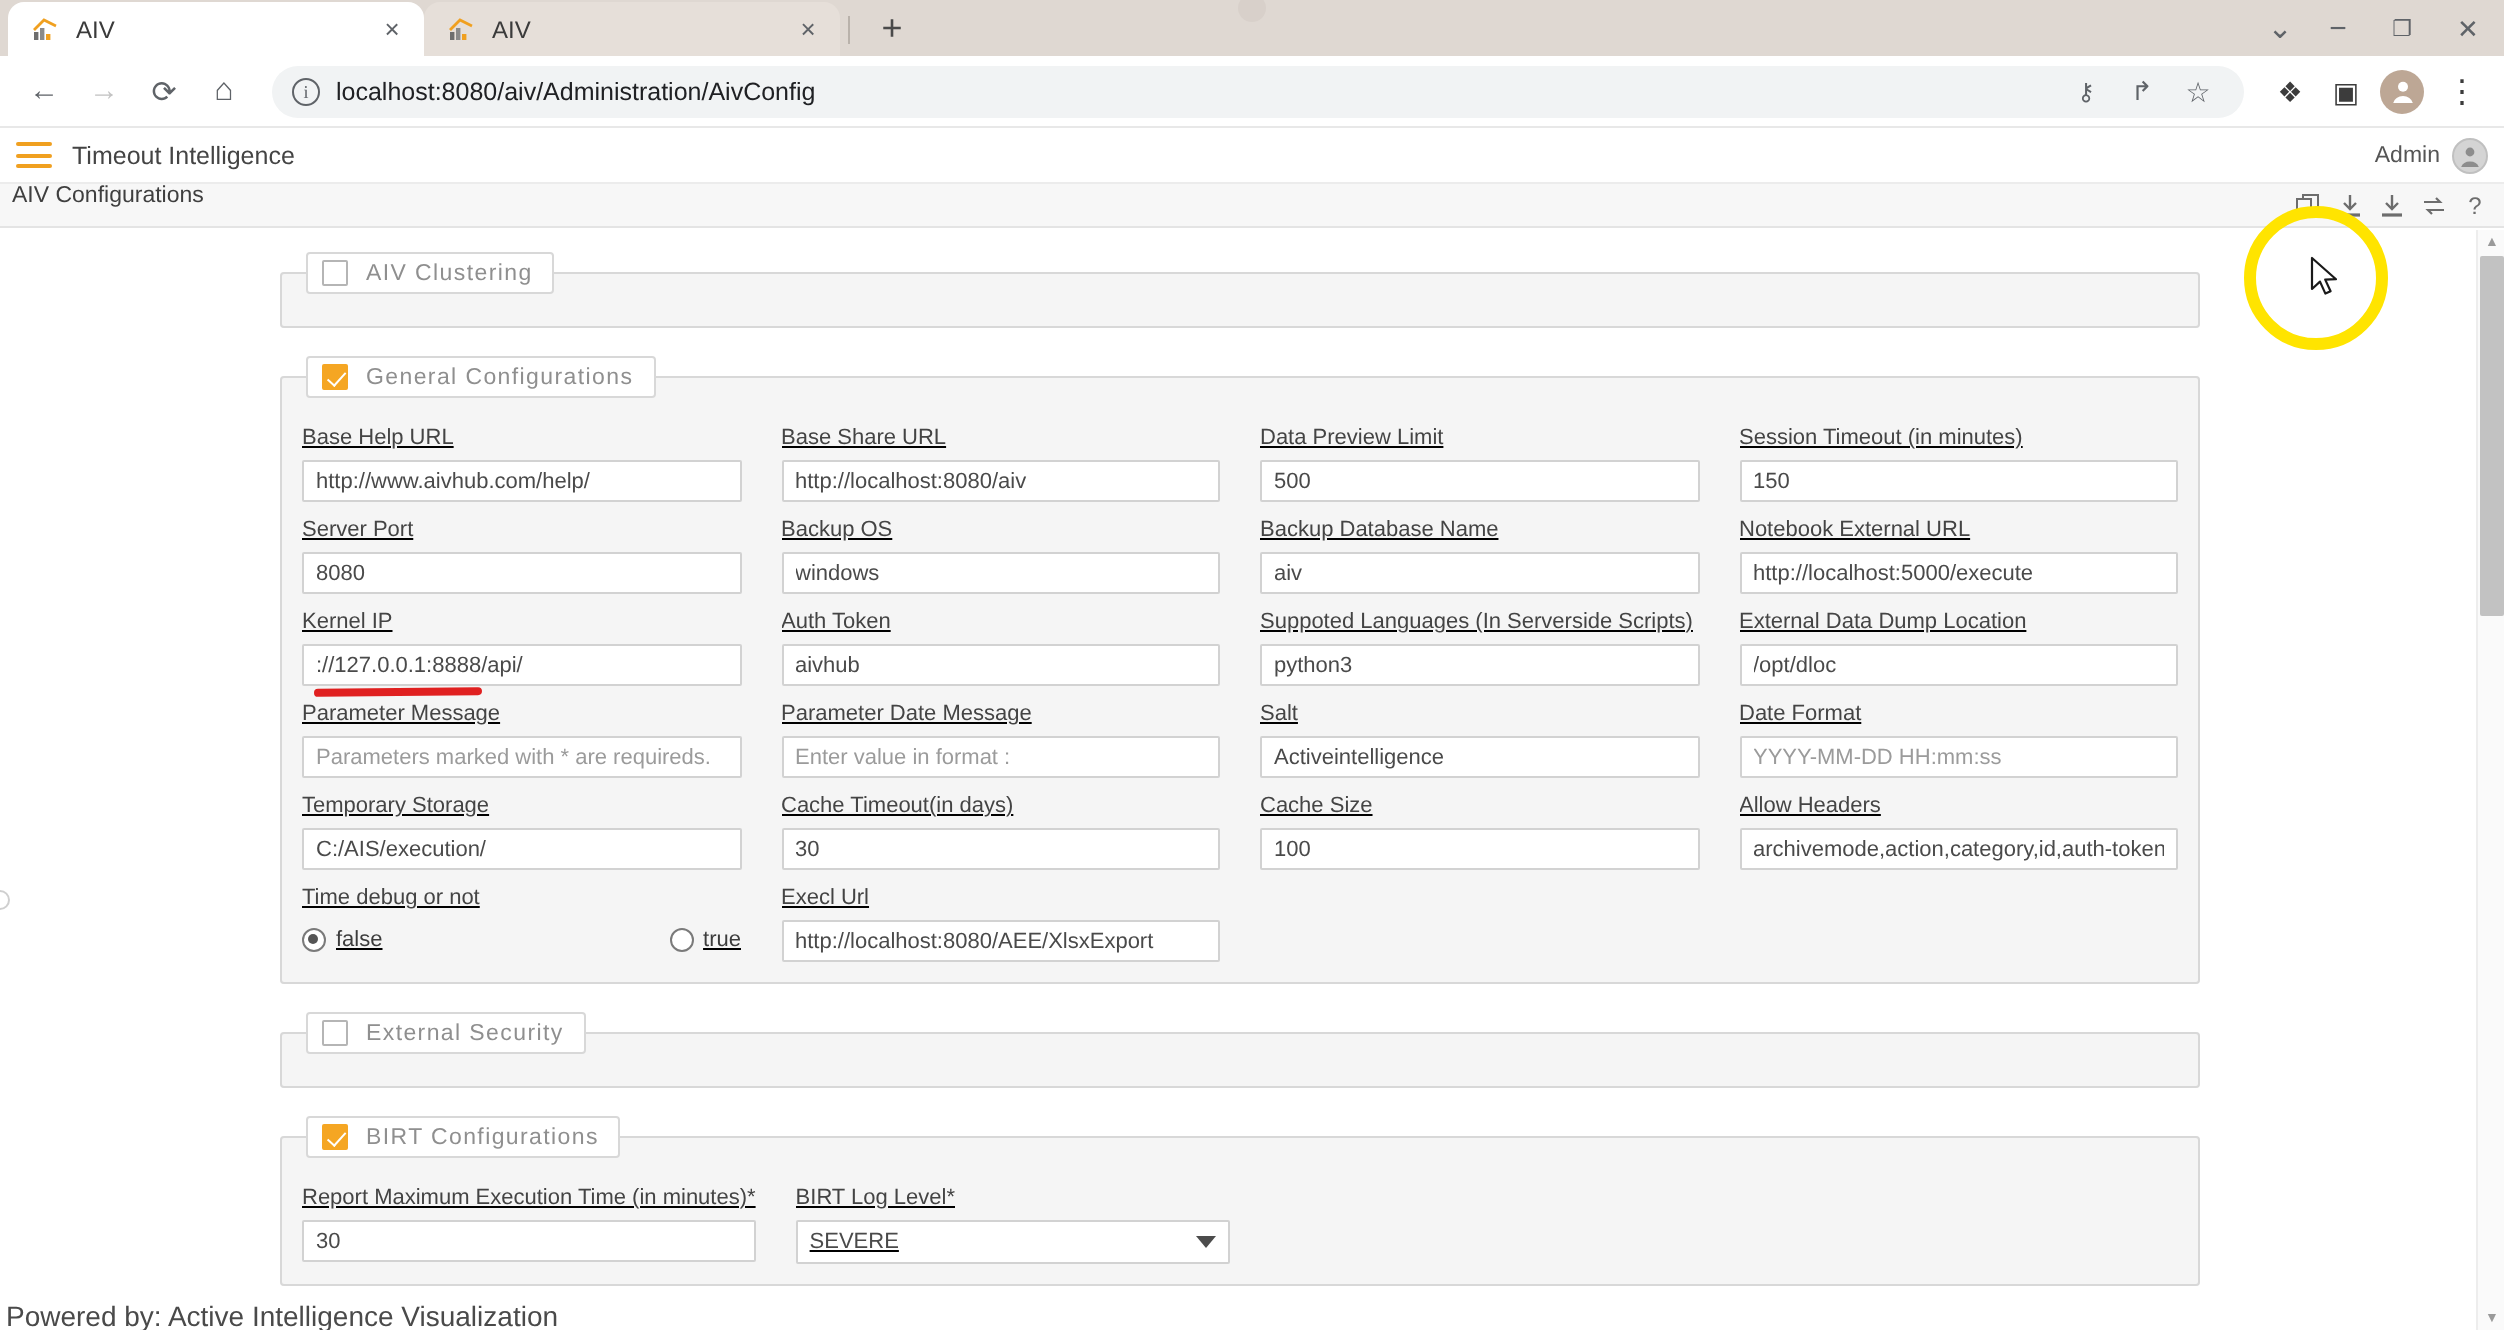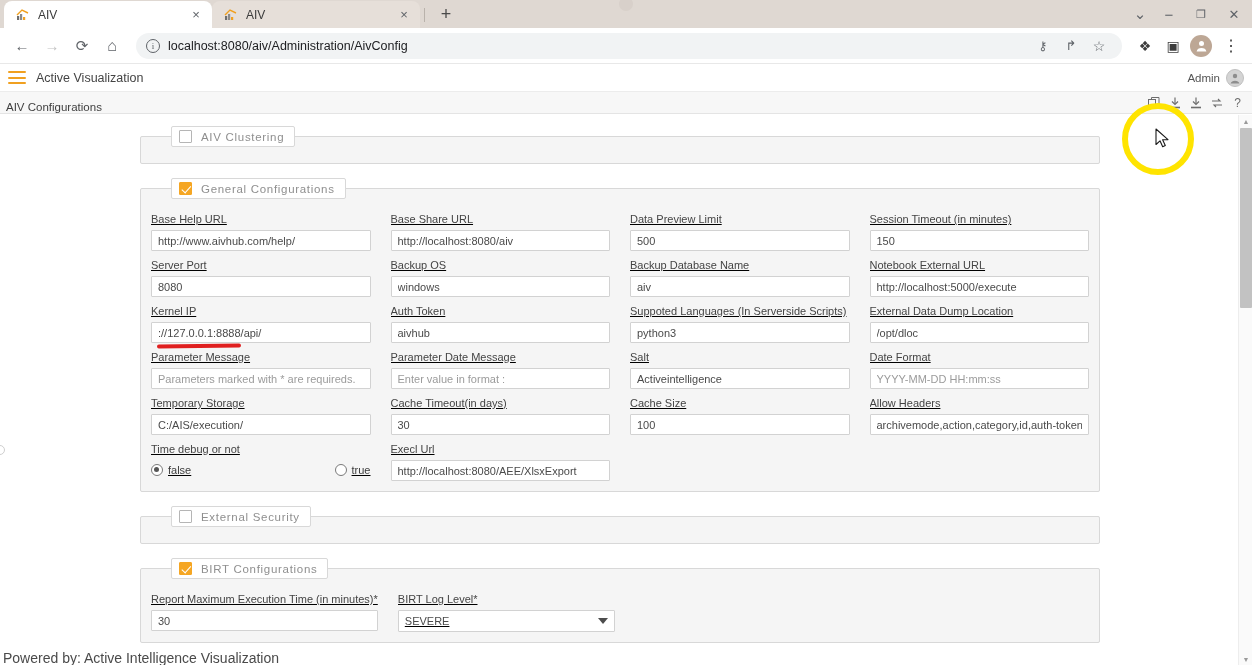--- a/index.html
+++ b/index.html
@@ -156,21 +156,21 @@
     width: 18px; height: 18px; border-radius: 50%;
     background: #d4d4d4;
     border: 1px solid #c0c0c0;
     display: flex; align-items: center; justify-content: center;
   }
 
   .breadcrumb-bar {
     height: 22px;
     background: #f7f7f7;
     display: flex;
-    align-items: flex-end;
+    align-items: flex-start;
     padding: 0 6px;
     border-bottom: 1px solid #e4e4e4;
     position: relative;
   }
   .breadcrumb-text { font-size: 11.5px; color: #3f3f3f; }
   .page-actions {
     position: absolute; right: 8px; top: 0; bottom: 0;
     display: flex; align-items: center; gap: 8px;
   }
   .pa-ico {
@@ -201,21 +201,21 @@
   }
   fieldset.section.collapsed { padding-bottom: 10px; min-height: 26px; }
   legend.section-legend {
     display: flex;
     align-items: center;
     gap: 9px;
     background: #fff;
     border: 1px solid #d8d8d8;
     border-radius: 2px;
     padding: 3px 10px 3px 7px;
-    margin-left: 20px;
+    margin-left: 2px;
     font-size: 11.5px;
     letter-spacing: 0.7px;
     color: #8f8f8f;
   }
   .chk {
     width: 13px; height: 13px;
     border: 1px solid #b5b5b5;
     background: #fff;
     border-radius: 1px;
     flex: 0 0 13px;
@@ -442,21 +442,21 @@
   </div>
 
   <div class="app">
 
     <div class="app-header">
       <div class="hamburger">
         <span></span>
           <span></span>
           <span></span>
       </div>
-      <div class="app-title">Active Visualization</div>
+      <div class="app-title">Timeout Intelligence</div>
       <div class="app-header-right">
         <span class="admin-label">Admin</span>
         <span class="admin-avatar">
           <svg width="12" height="12" viewBox="0 0 12 12">
             <circle cx="6" cy="4" r="2.2" fill="#8d8d8d"></circle>
             <path d="M1.6 11.5 A4.6 3.9 0 0 1 10.4 11.5 Z" fill="#8d8d8d"></path>
           </svg>
         </span>
       </div>
     </div>

